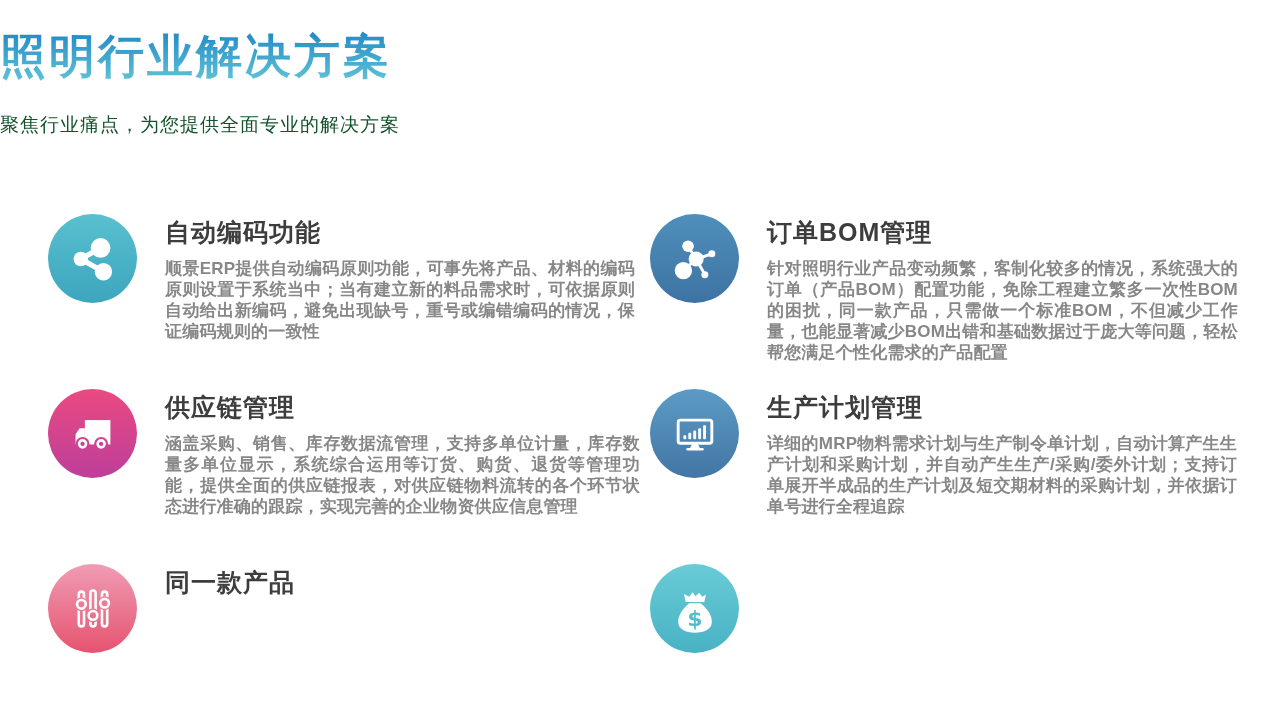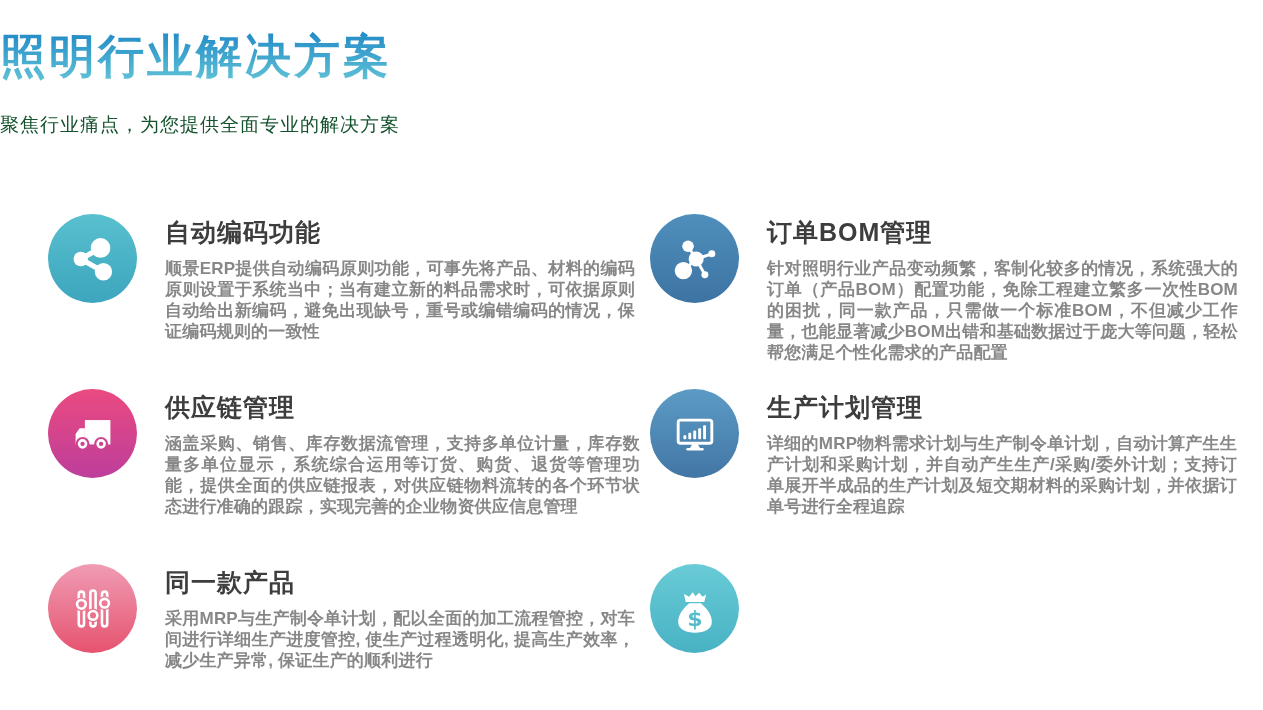--- a/index.html
+++ b/index.html
@@ -163,21 +163,20 @@
             <rect x="45.5" y="18" width="9" height="62" rx="4.5"></rect>
             <rect x="65.5" y="20" width="9" height="60" rx="4.5"></rect>
           </g>
           <circle cx="30" cy="42" r="7.5" fill="none" stroke="#ffffff" stroke-width="4.5"></circle>
           <circle cx="50" cy="61" r="7.5" fill="none" stroke="#ffffff" stroke-width="4.5"></circle>
           <circle cx="70" cy="40" r="7.5" fill="none" stroke="#ffffff" stroke-width="4.5"></circle>
         </svg>
       </div>
       <div class="feature-text">
         <div class="feature-title">同一款产品</div>
-        <div class="feature-desc">采用MRP与生产制令单计划，配以全面的加工流程管控，对车间进行详细生产进度管控, 使生产过程透明化, 提高生产效率，减少生产异常, 保证生产的顺利进行</div>
       </div>
     </div>
 
     <div class="feature col-right">
       <div class="icon-circle" style="background-image: linear-gradient(rgb(105, 203, 214), rgb(72, 178, 196));">
         <svg viewBox="0 0 100 100" aria-hidden="true">
           <defs>
             <mask id="mask-bag">
               <rect x="0" y="0" width="100" height="100" fill="#ffffff"></rect>
               <text x="50" y="80" font-size="38" font-weight="bold" text-anchor="middle" font-family="DejaVu Sans, sans-serif" fill="#000000">$</text>

